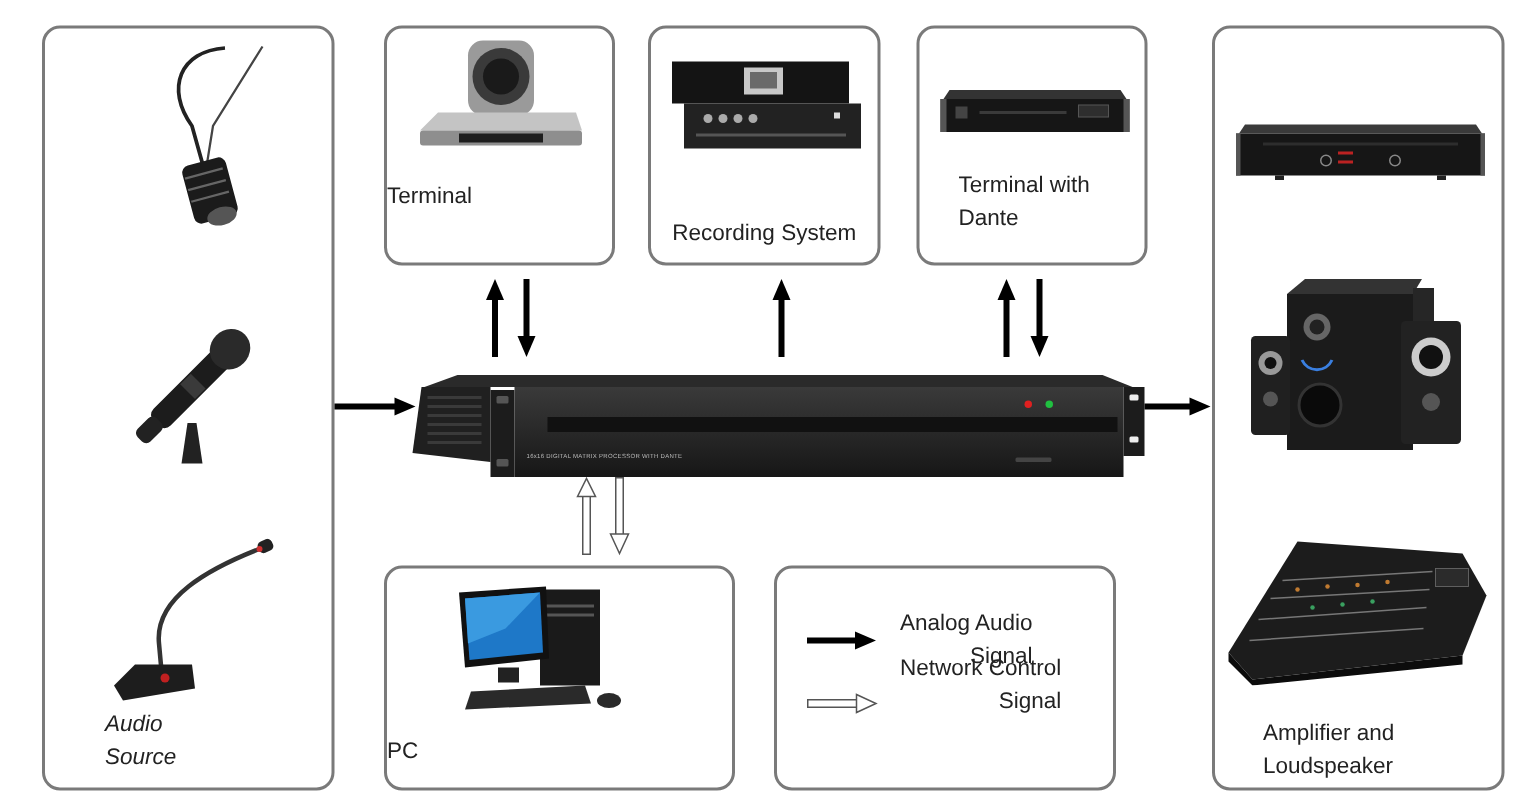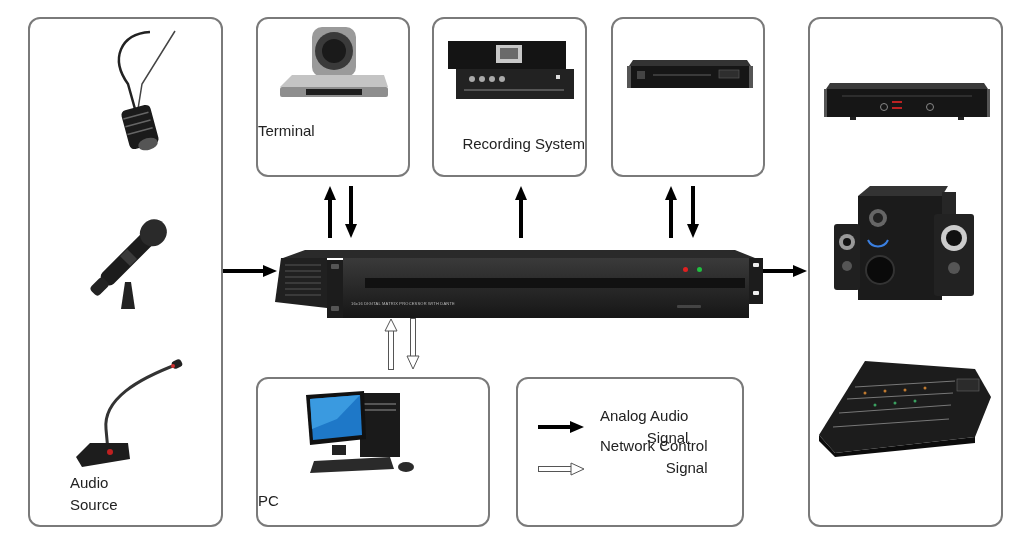--- a/index.html
+++ b/index.html
@@ -16,21 +16,21 @@
       position: absolute;
       font-size: 15px;
       line-height: 22px;
       color: #222;
       white-space: pre-line;
     }
     .abs { position: absolute; }
     svg.arrow { position: absolute; overflow: visible; }
 
     
-    #box-audio   { left: 28px;  top: 17px;  width: 195px; height: 510px; }
+    #box-audio   { left: 28px;  top: 17px;  width: 195px; height: 510px; font-style: italic; }
     #box-term    { left: 256px; top: 17px;  width: 154px; height: 160px; }
     #box-rec     { left: 432px; top: 17px;  width: 155px; height: 160px; }
     #box-dante   { left: 611px; top: 17px;  width: 154px; height: 160px; }
     #box-amp     { left: 808px; top: 17px;  width: 195px; height: 510px; }
     #box-pc      { left: 256px; top: 377px; width: 234px; height: 150px; }
     #box-legend  { left: 516px; top: 377px; width: 228px; height: 150px; text-align: right; }
   </style>
 </head>
 <body>
 
@@ -91,33 +91,35 @@
     <rect x="52" y="8" width="26" height="18" fill="#c8c8c8"></rect>
     <rect x="56" y="11" width="18" height="11" fill="#6a6a6a"></rect>
     <rect x="12" y="32" width="118" height="30" fill="#222"></rect>
     <circle cx="28" cy="42" r="3" fill="#aaa"></circle>
       <circle cx="38" cy="42" r="3" fill="#aaa"></circle>
     <circle cx="48" cy="42" r="3" fill="#aaa"></circle>
       <circle cx="58" cy="42" r="3" fill="#aaa"></circle>
     <rect x="20" y="52" width="100" height="2" fill="#555"></rect>
     <rect x="112" y="38" width="4" height="4" fill="#ddd"></rect>
   </svg>
-  <div class="label" style="left:0;width:100%;text-align:right;top:114px">Recording System</div>
+  <div class="label" style="left:0;width:100%;text-align:center;top:126px">Recording System</div>
 </div>
 
 <div class="box" id="box-dante">
   <svg class="abs" style="left:10px;top:35px" width="134" height="40" viewBox="0 0 134 40">
     <path d="M10 6 L 124 6 L 128 12 L 6 12 z" fill="#333"></path>
     <rect x="4" y="12" width="126" height="22" fill="#161616"></rect>
     <rect x="4" y="12" width="4" height="22" fill="#555"></rect>
     <rect x="126" y="12" width="4" height="22" fill="#555"></rect>
     <rect x="14" y="17" width="8" height="8" fill="#444"></rect>
     <rect x="30" y="20" width="58" height="2" fill="#3a3a3a"></rect>
     <rect x="96" y="16" width="20" height="8" fill="#2e2e2e" stroke="#555" stroke-width="0.7"></rect>
   </svg>
+  <div class="label" style="left:26px;top:94px">Terminal with
+Dante</div>
 </div>
 
 <div class="box" id="box-amp">
 
   <svg class="abs" style="left:12px;top:58px" width="170" height="46" viewBox="0 0 170 46">
     <path d="M8 6 L 162 6 L 166 12 L 4 12 z" fill="#3a3a3a"></path>
     <rect x="2" y="12" width="166" height="28" fill="#161616"></rect>
     <rect x="2" y="12" width="3" height="28" fill="#555"></rect>
     <rect x="165" y="12" width="3" height="28" fill="#555"></rect>
     <rect x="20" y="18" width="130" height="2" fill="#2d2d2d"></rect>
@@ -162,20 +164,22 @@
         <circle cx="90" cy="33" r="1.5"></circle>
         <circle cx="110" cy="31" r="1.5"></circle>
     </g>
     <g fill="#3aa060">
       <circle cx="60" cy="48" r="1.5"></circle>
         <circle cx="80" cy="46" r="1.5"></circle>
         <circle cx="100" cy="44" r="1.5"></circle>
     </g>
     <rect x="142" y="22" width="22" height="12" fill="#2b2b2b" stroke="#666" stroke-width="0.6"></rect>
   </svg>
+  <div class="label" style="left:32px;top:459px">Amplifier and
+Loudspeaker</div>
 </div>
 
 <div class="box" id="box-pc">
   <svg class="abs" style="left:44px;top:10px" width="120" height="92" viewBox="0 0 120 92">
     <rect x="58" y="4" width="40" height="64" fill="#1a1a1a"></rect>
     <rect x="62" y="14" width="32" height="2" fill="#555"></rect>
     <rect x="62" y="20" width="32" height="2" fill="#555"></rect>
     <path d="M4 6 L 62 2 L 64 50 L 8 56 z" fill="#111"></path>
     <path d="M8 10 L 58 6 L 60 46 L 11 51 z" fill="#1e78c8"></path>
     <path d="M8 10 L 58 6 L 35 30 L 10 40 z" fill="#3a9ae0"></path>

